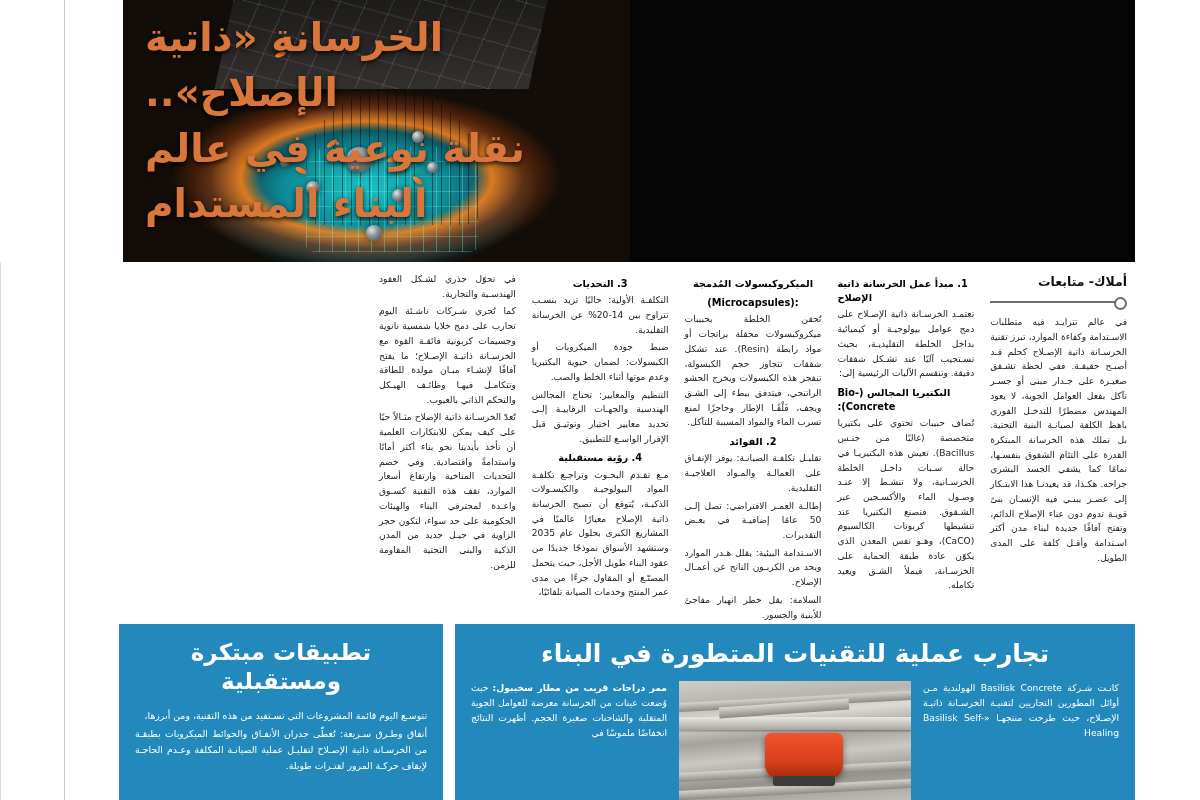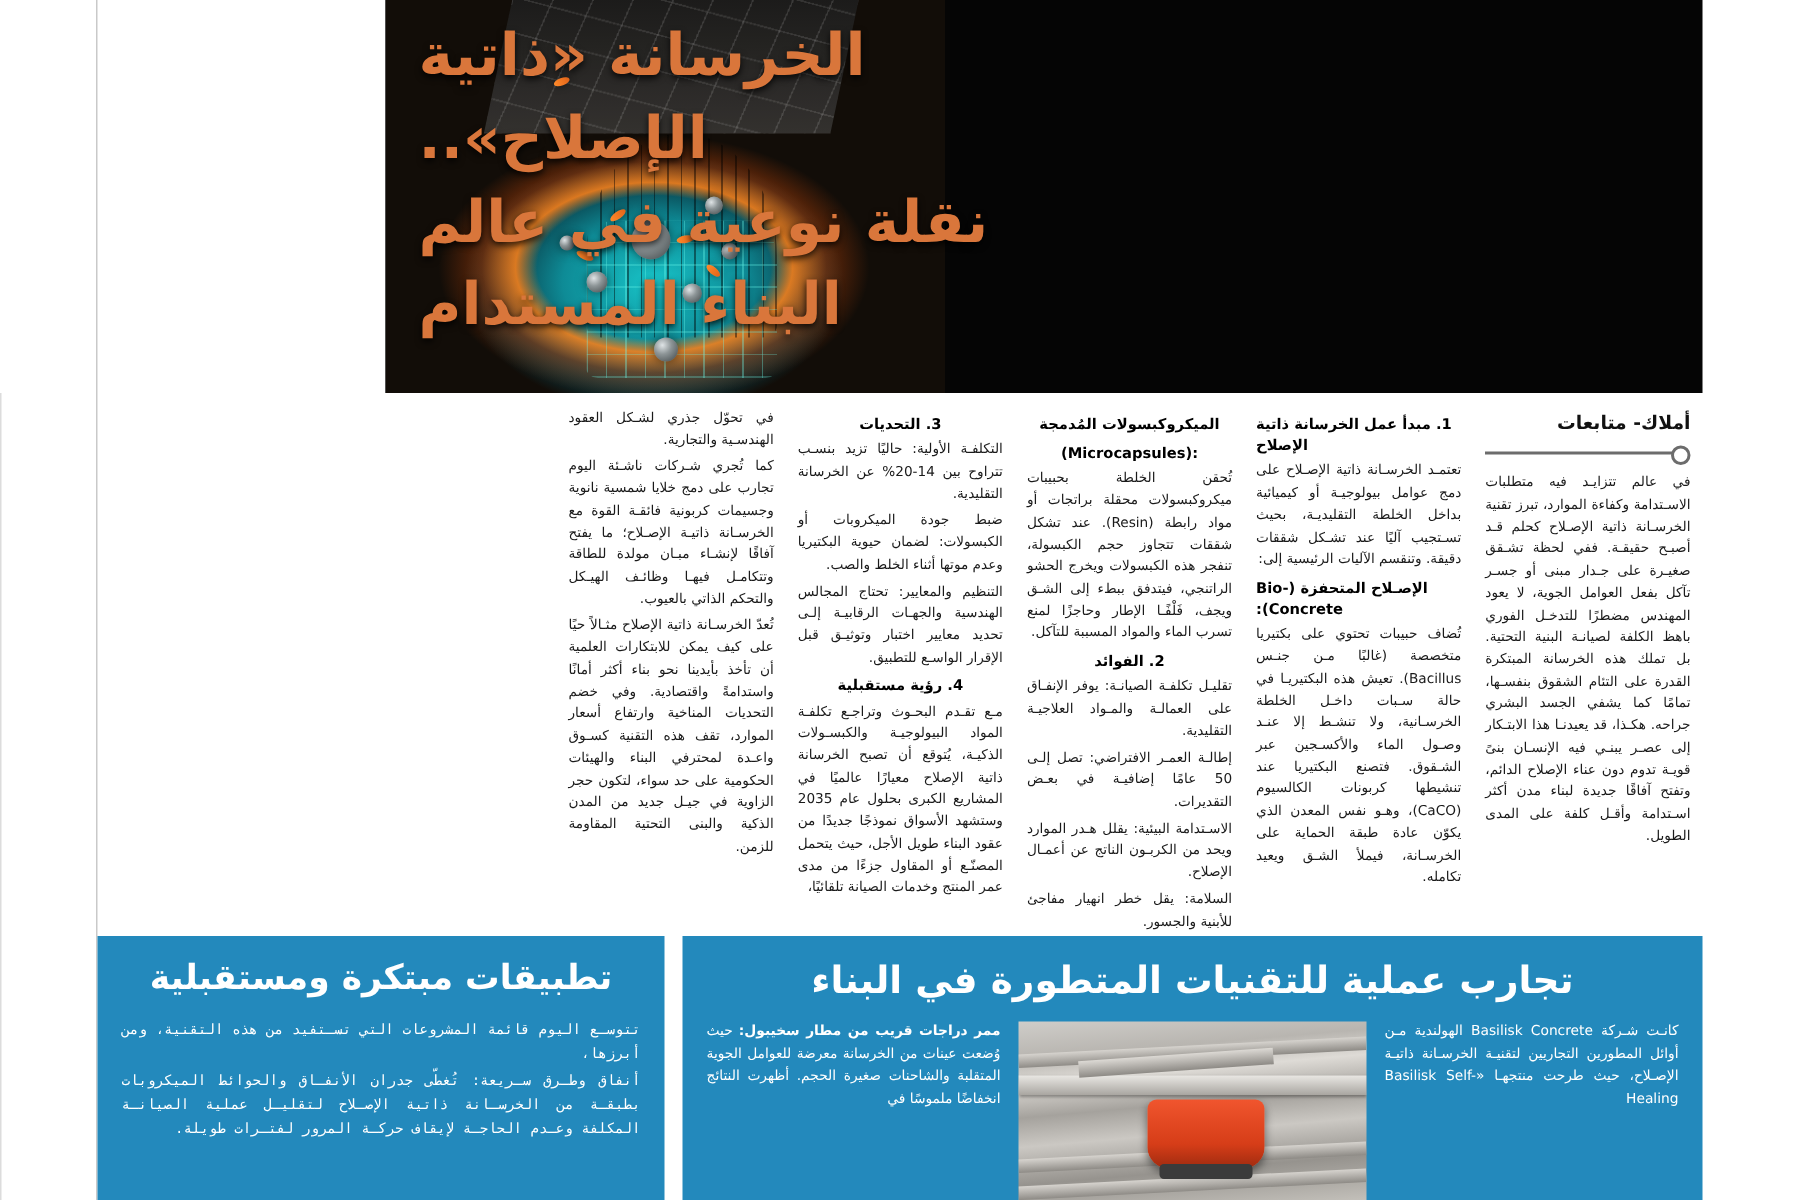--- a/index.html
+++ b/index.html
@@ -23,21 +23,21 @@
   }
   .page-rule-left {
     position: absolute; top: 262px; left: 0px; width: 1px; height: 538px;
     background: #dcdcdc;
   }
 
   
   .hero {
     position: absolute;
     top: 0px; right: 65px;
-    width: 878px; height: 262px;
+    width: 1012px; height: 262px;
     background: #050505;
     overflow: hidden;
   }
   .hero-photo {
     position: absolute; inset: 0 505px 0 0;  
     background:
       radial-gradient(ellipse 55% 48% at 48% 68%, rgba(255,140,30,0.0) 38%, rgba(255,130,25,0.85) 45%, rgba(160,60,10,0.55) 56%, rgba(0,0,0,0) 70%),
       radial-gradient(ellipse 34% 33% at 48% 72%, #18c4c8 0%, #0e8b96 48%, #0a4550 75%, #120d08 100%),
       linear-gradient(100deg, #0a0c0f 0%, #121519 10%, #8e9499 22%, #a7adb1 38%, #7e858a 55%, #9aa1a6 70%, #5a6166 84%, #0c0e11 100%);
   }
@@ -153,21 +153,21 @@
     display: flex; flex-direction: row; gap: 12px;
   }
   .panel {
     background: #2389bc;
     color: #ffffff;
     position: relative;
     overflow: hidden;
     padding: 14px 16px 0 16px;
   }
   .panel.right { width: 680px; }
-  .panel.left  { width: 378px; }
+  .panel.left  { width: 324px; }
   .panel h2 {
     font-size: 25px;
     font-weight: 700;
     text-align: center;
     line-height: 1.25;
     margin-bottom: 12px;
     letter-spacing: -0.3px;
   }
   .panel.left h2 { font-size: 23px; }
   .panel-body {
@@ -207,21 +207,21 @@
     width: 62px; height: 10px; background: #3b3b3b; border-radius: 3px;
   }
   .panel-photo .arm {
     position: absolute; left: 40px; top: 22px; width: 130px; height: 11px;
     background: linear-gradient(180deg, #dcd9d4, #8d8a85);
     transform: rotate(-4deg);
   }
   .panel-left-text {
     font-size: 9.4px; line-height: 1.68; text-align: justify;
   }
-  .panel-left-text p { margin: 0 0 3px; font-family: Liberation Mono, monospace; }
+  .panel-left-text p { margin: 0 0 3px; }
 </style>
 </head>
 <body>
 
 <div class="page">
 
   <div class="page-rule-right"></div>
   <div class="page-rule-left"></div>
 
   <div class="hero">
@@ -273,21 +273,21 @@
       <h3 class="sub ctr">2. الفوائد</h3>
       <p class="body">تقليـل تكلفـة الصيانـة: يوفر الإنفـاق على العمالـة والمـواد العلاجيـة التقليدية.</p>
       <p class="body">إطالـة العمـر الافتراضي: تصل إلـى 50 عامًا إضافيـة في بعـض التقديرات.</p>
       <p class="body">الاسـتدامة البيئية: يقلل هـدر الموارد ويحد من الكربـون الناتج عن أعمـال الإصلاح.</p>
       <p class="body">السلامة: يقل خطر انهيار مفاجئ للأبنية والجسور.</p>
     </div>
 
     <div class="col" style="order:2;">
       <h3 class="sub">1. مبدأ عمل الخرسانة ذاتية الإصلاح</h3>
       <p class="body">تعتمـد الخرسـانة ذاتية الإصـلاح على دمج عوامل بيولوجيـة أو كيميائية بداخل الخلطة التقليديـة، بحيث تسـتجيب آليًا عند تشـكل شققات دقيقة. وتنقسم الآليات الرئيسية إلى:</p>
-      <h3 class="sub">الإصـلاح المتحفزة (Bio-Concrete):</h3>
+      <h3 class="sub">البكتيريا المجالس (Bio-Concrete):</h3>
       <p class="body">تُضاف حبيبات تحتوي على بكتيريا متخصصة (غالبًا مـن جنـس Bacillus). تعيش هذه البكتيريـا في حالة سـبات داخـل الخلطة الخرسـانية، ولا تنشـط إلا عنـد وصـول الماء والأكسـجين عبر الشـقوق. فتصنع البكتيريا عند تنشيطها كربونات الكالسيوم (CaCO)، وهـو نفس المعدن الذي يكوّن عادة طبقة الحماية على الخرسـانة، فيملأ الشـق ويعيد تكامله.</p>
     </div>
 
     <div class="col" style="order:1;">
       <div class="kicker-wrap">
         <div class="kicker">أملاك- متابعات</div>
         <div class="kicker-rule"></div>
       </div>
       <p class="body">في عالم تتزايـد فيه متطلبات الاسـتدامة وكفاءة الموارد، تبرز تقنية الخرسـانة ذاتية الإصـلاح كحلم قـد أصبـح حقيقـة. ففي لحظة تشـقق صغيـرة على جـدار مبنى أو جسـر تآكل بفعل العوامل الجوية، لا يعود المهندس مضطرًا للتدخـل الفوري باهظ الكلفة لصيانـة البنية التحتية. بل تملك هذه الخرسانة المبتكرة القدرة على التئام الشقوق بنفسـها، تمامًا كما يشفي الجسد البشري جراحه. هكـذا، قد يعيدنـا هذا الابتـكار إلى عصـر يبنـي فيه الإنسـان بنىً قويـة تدوم دون عناء الإصلاح الدائم، وتفتح آفاقًا جديدة لبناء مدن أكثر اسـتدامة وأقـل كلفة على المدى الطويل.</p>
     </div>

